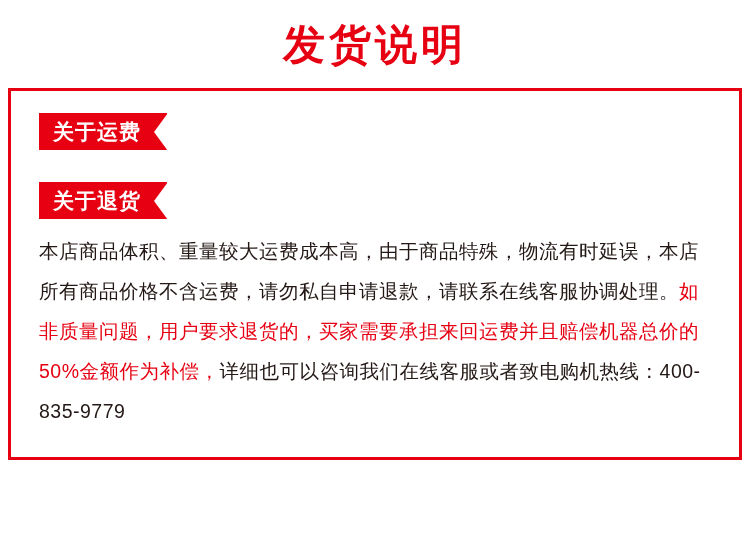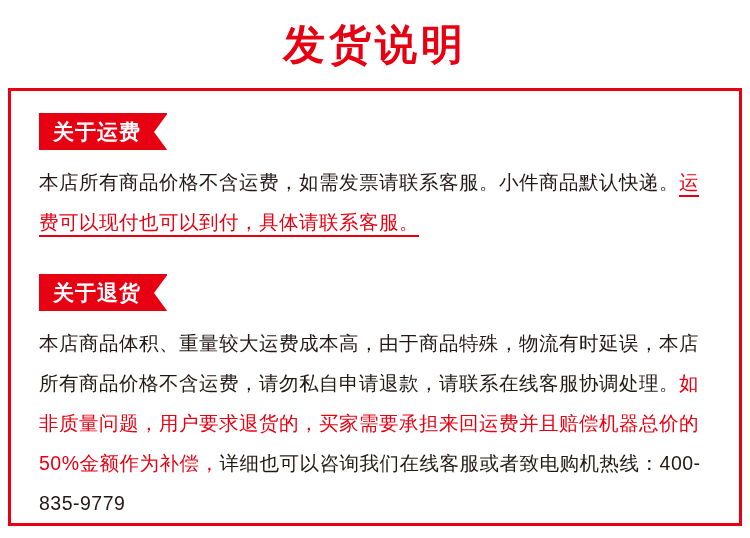--- a/index.html
+++ b/index.html
@@ -26,21 +26,21 @@
     color: #e60012;
     letter-spacing: 4px;
     padding-top: 22px;
     line-height: 1.1;
   }
   .frame {
     position: absolute;
     left: 8px;
     top: 88px;
     width: 734px;
-    height: 438px;
+    height: 372px;
     border: 3px solid #e60012;
     box-sizing: border-box;
   }
   .inner {
     padding: 22px 28px 0 28px;
   }
   .ribbon {
     display: inline-block;
     position: relative;
     background: #e60012;
@@ -93,23 +93,20 @@
 
 <div class="page">
 
   <div class="title">发货说明</div>
 
   <div class="frame">
     <div class="inner">
 
       <div>
         <div class="ribbon">关于运费</div>
-        <div class="para">
-          <span class="blk">本店所有商品价格不含运费，如需发票请联系客服。小件商品默认快递。</span><span class="hl-ul">运费可以现付也可以到付，具体请联系客服。</span>
-        </div>
       </div>
 
       <div class="section2">
         <div class="ribbon">关于退货</div>
         <div class="para">
           <span class="blk">本店商品体积、重量较大运费成本高，由于商品特殊，物流有时延误，本店所有商品价格不含运费，请勿私自申请退款，请联系在线客服协调处理。</span><span class="hl">如非质量问题，用户要求退货的，买家需要承担来回运费并且赔偿机器总价的50%金额作为补偿，</span><span class="blk">详细也可以咨询我们在线客服或者致电购机热线：</span><span class="phone">400-835-9779</span>
         </div>
       </div>
 
     </div>

